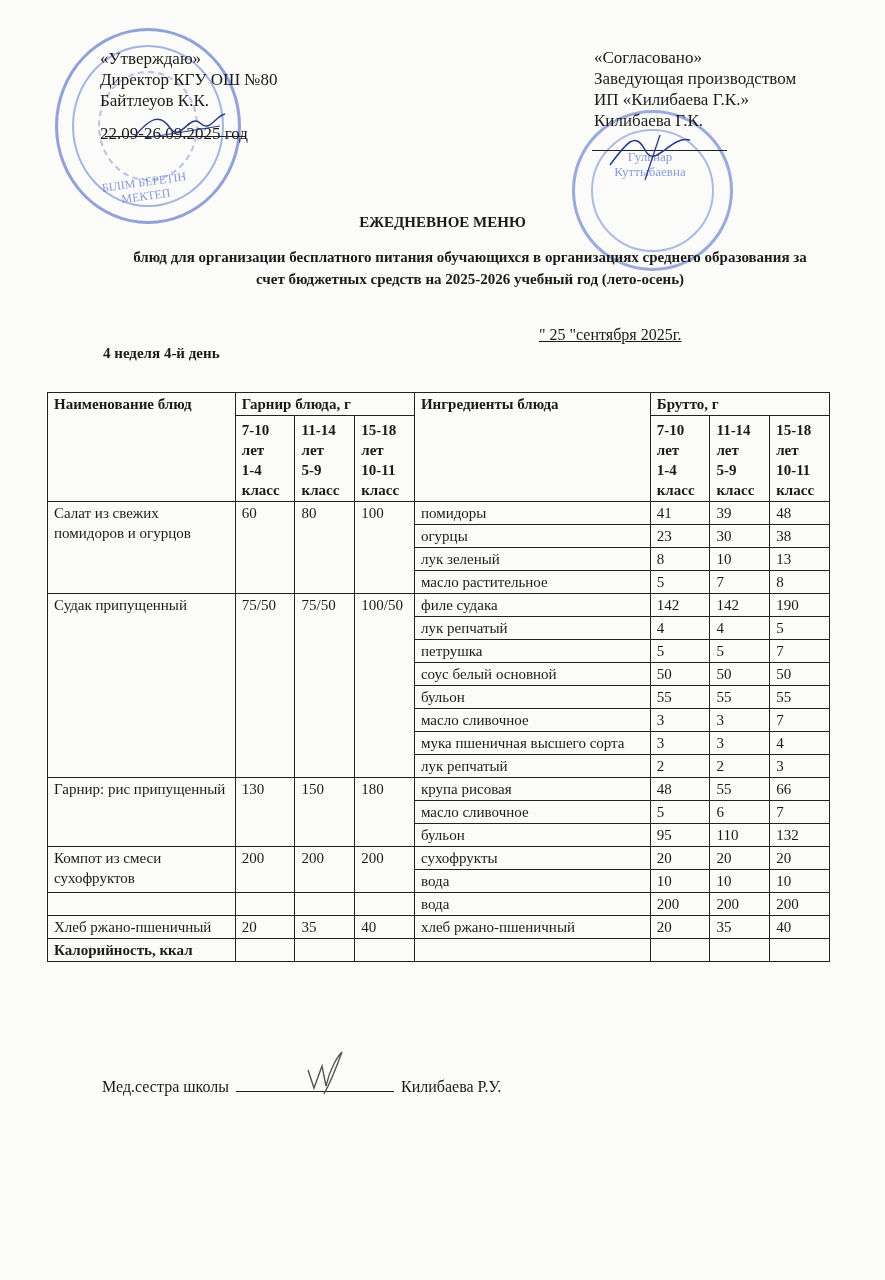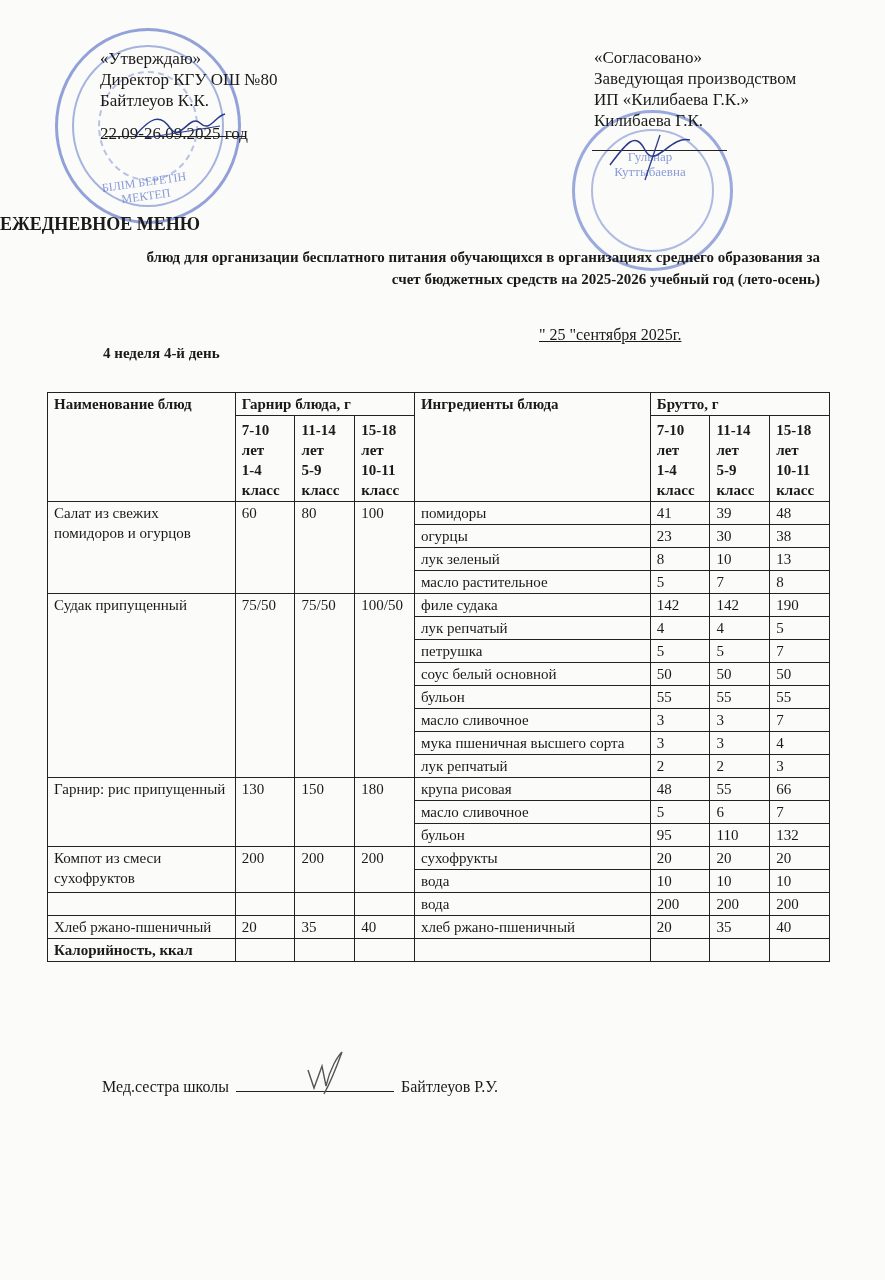--- a/index.html
+++ b/index.html
@@ -15,22 +15,22 @@
   .stamp2 { left: 572px; top: 110px; width: 155px; height: 155px; border: 3px solid rgba(60,90,190,0.5); }
   .stamp2::before { content: ""; position: absolute; inset: 16px; border-radius: 50%; border: 2px solid rgba(60,90,190,0.4); }
   .stamp-text { position: absolute; color: rgba(60,90,190,0.6); font-size: 12px; font-family: "Liberation Serif", serif; text-align: center; line-height: 14px; }
   .approve { left: 100px; top: 48px; font-size: 17px; line-height: 21px; }
   .approve .line { display: block; white-space: nowrap; }
   .agreed { left: 594px; top: 47px; font-size: 17px; line-height: 21px; }
   .agreed .line { display: block; white-space: nowrap; }
   .sigline1 { left: 105px; top: 136px; width: 140px; border-top: 1px solid #222; }
   .sigline2 { left: 592px; top: 150px; width: 135px; border-top: 1px solid #222; }
   .sig { position: absolute; }
-  .title { left: 0; right: 0; top: 214px; text-align: left; font-weight: bold; font-size: 18px; }
-  .subtitle { left: 120px; width: 700px; top: 246px; text-align: right; font-weight: bold; font-size: 15px; line-height: 22px; }
+  .title { left: 0; right: 0; top: 214px; text-align: center; font-weight: bold; font-size: 15px; }
+  .subtitle { left: 120px; width: 700px; top: 246px; text-align: center; font-weight: bold; font-size: 15px; line-height: 22px; }
   .week { left: 103px; top: 333px; font-weight: bold; font-size: 15px; margin-top: 12px; }
   .date { left: 539px; top: 326px; font-size: 16px; text-decoration: underline; }
   table.menu { position: absolute; left: 47px; top: 392px; width: 783px; border-collapse: collapse; font-size: 15px; padding-left: 45px; }
   table.menu td, table.menu th { border: 1px solid #222; vertical-align: top; text-align: left; padding: 1px 6px; line-height: 20px; font-weight: normal; }
   table.menu th { font-weight: bold; }
   table.menu .bold { font-weight: bold; }
   .col-name { width: 163px; }
   .col-n { width: 43px; }
   .col-ing { width: 208px; }
   .sub-hdr { padding-top: 4px !important; line-height: 20px !important; margin-left: 19px; }
@@ -270,17 +270,17 @@
         <td>&nbsp;</td>
         <td>&nbsp;</td>
         <td>&nbsp;</td>
       </tr>
     </tbody>
 </table>
 
 <div class="abs footer">
   <span>Мед.сестра школы</span>
   <span class="blank"></span>
-  <span>Байтлеуов Р.У.</span>
+  <span>Килибаева Р.У.</span>
 </div>
 <svg class="sig" style="left:300px; top:1048px;" width="50" height="50">
   <path d="M8 22 L 14 40 L 22 18 L 26 38 C 30 20, 38 8, 42 4 C 38 15, 30 35, 24 46" stroke="#555" stroke-width="1.4" fill="none"></path>
 </svg>
 
 </body></html>

